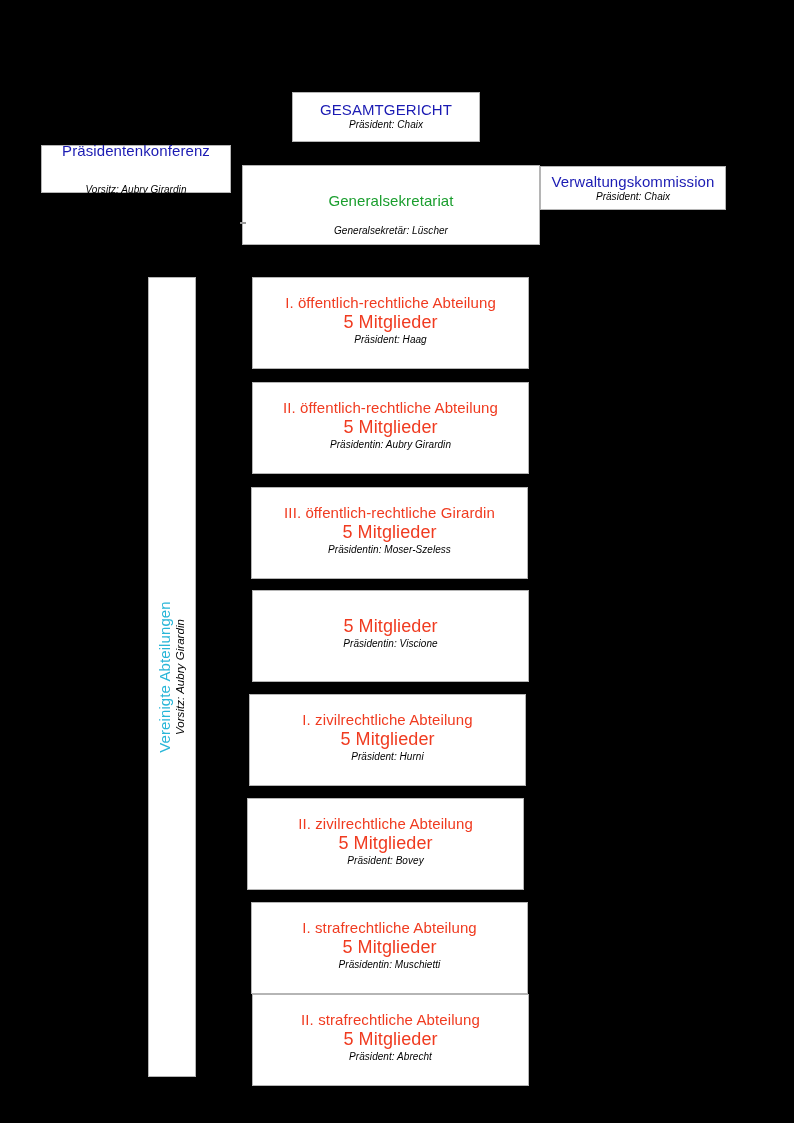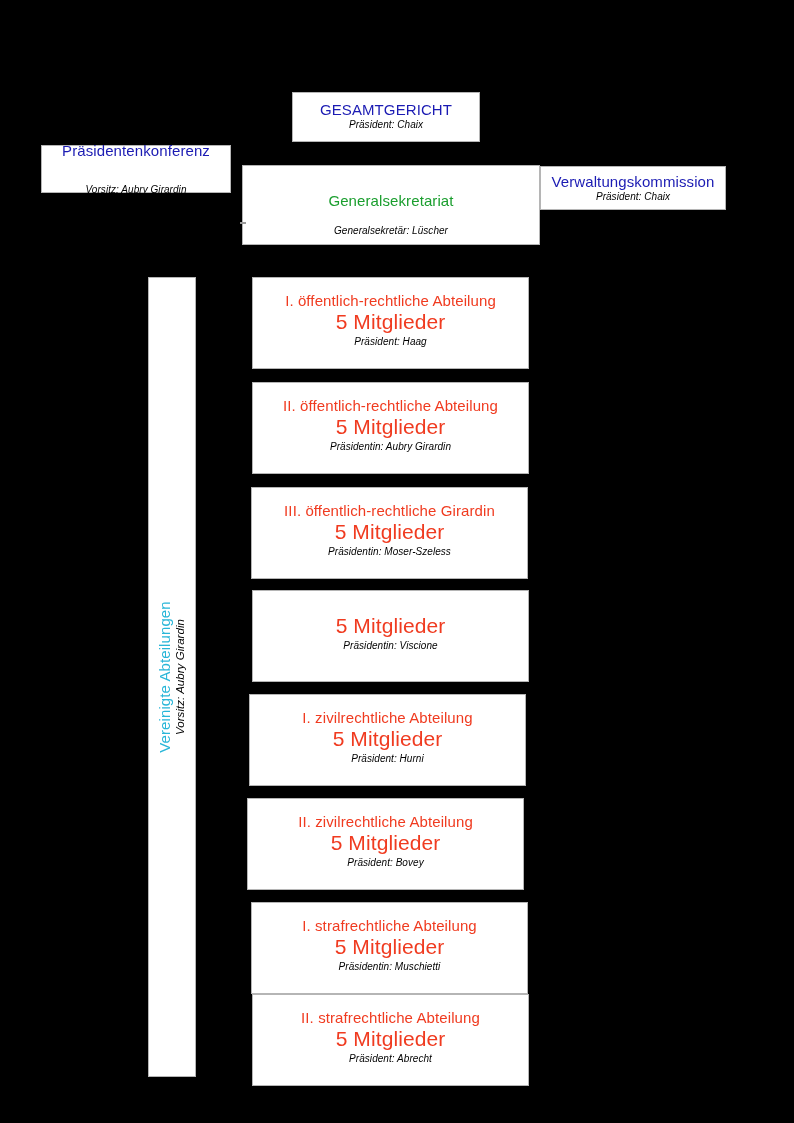--- a/index.html
+++ b/index.html
@@ -45,21 +45,21 @@
     letter-spacing: 0.1px;
   }
   .node .sub {
     font-style: italic;
     font-size: 10px;
     color: #000000;
     margin-top: 1px;
     letter-spacing: 0.05px;
   }
   .node .count {
-    font-size: 21px;
+    font-size: 18px;
     letter-spacing: 0.1px;
   }
 
   
   .c-blue  .title { color: #1b1bb3; }
   .c-green .title { color: #1a9e2e; }
   .c-red   .title,
   .c-red   .count { color: #f03b20; }
   .c-cyan  .title { color: #29b6d8; }
 

